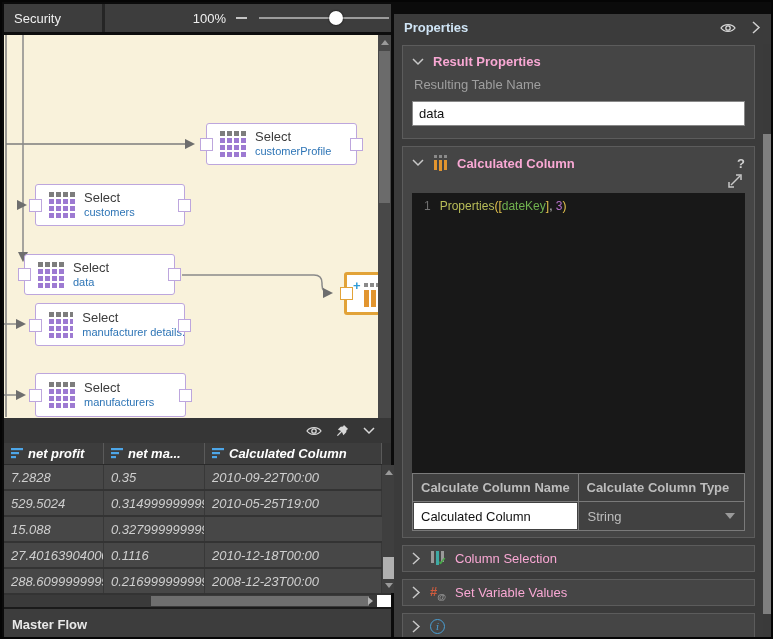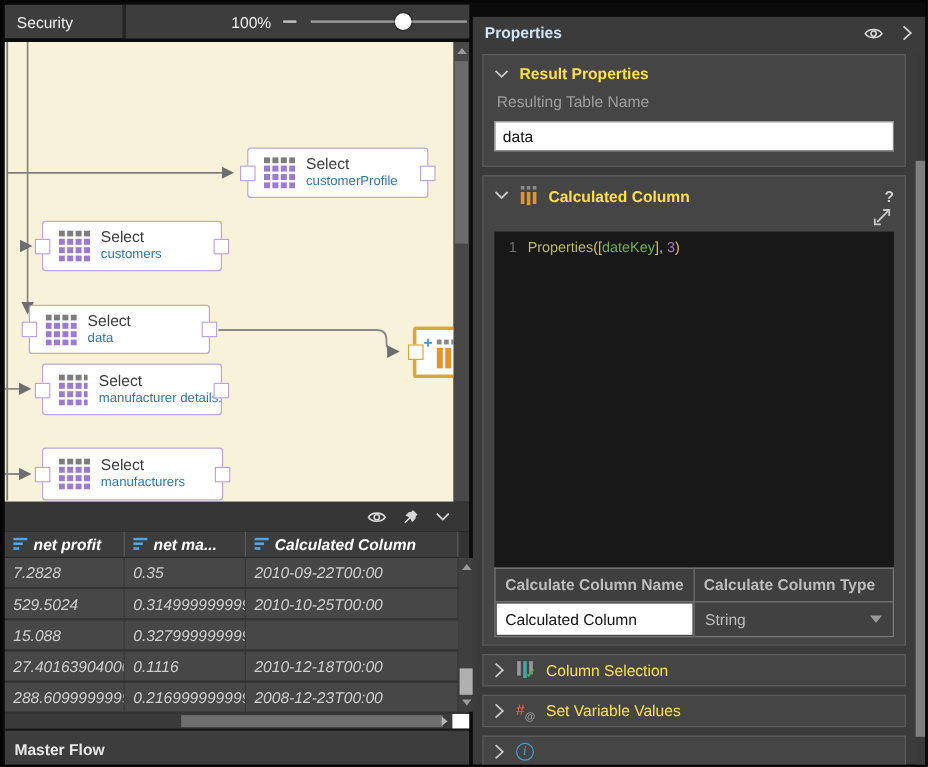--- a/index.html
+++ b/index.html
@@ -61,21 +61,21 @@
   .hscroll .corner{position:absolute;right:0;top:0;width:14px;height:12px;background:#fff;}
   .statusbar{height:32px;background:#3d3d3d;border-top:2px solid #1a1a1a;display:flex;align-items:center;padding-left:8px;color:#e8e8e8;font-size:13px;font-weight:bold;}
   
   .right{position:absolute;left:392px;top:2px;width:379px;height:635px;background:#3b3b3b;overflow:hidden;margin-top:10px;}
   .panel-header{height:27px;display:flex;align-items:center;padding:0 12px 0 10px;}
   .panel-title{color:#cfe4f5;font-size:13px;font-weight:bold;flex:1;}
   .panel-header svg{margin-left:16px;}
   .panel-body{padding:4px 18px 0 8px;}
   .sect{background:#454545;border:1px solid #5c5c5c;padding:8px 9px 12px 9px;}
   .sect-head{display:flex;align-items:center;gap:9px;}
-  .sect-title{color:#fde047;font-size:13px;font-weight:bold;flex:1;}
+  .sect-title{color:#f9a8d4;font-size:13px;font-weight:bold;flex:1;}
   .help{color:#d0d0d0;font-size:13px;font-weight:bold;}
   .field-label{color:#9f9f9f;font-size:13px;margin:8px 0 9px 2px;}
   .text-input{width:100%;height:25px;border:1px solid #888;background:#fff;color:#111;font-size:13px;padding:0 6px;}
   .sect-calc{margin-top:7px;padding-bottom:6px;}
   .expand-row{display:flex;justify-content:flex-end;margin:2px 2px 4px 0;}
   .editor{height:280px;background:#181818;font-family:"DejaVu Sans Mono",monospace;font-size:12px;padding:6px 0 0 12px;overflow:hidden;}
   .codeline{white-space:pre;}
   .lnum{color:#707070;margin-right:9px;}
   .tok-func{color:#b8bd58;}
   .tok-paren{color:#e3c14d;}
@@ -291,21 +291,21 @@
       </div>
       <div class="pv-body">
         <div class="pv-row">
           <div class="pv-cell c1">7.2828</div>
           <div class="pv-cell c2">0.35</div>
           <div class="pv-cell c3">2010-09-22T00:00</div>
         </div>
         <div class="pv-row">
           <div class="pv-cell c1">529.5024</div>
           <div class="pv-cell c2">0.3149999999999</div>
-          <div class="pv-cell c3">2010-10-25T00:00</div>
+          <div class="pv-cell c3">2010-05-25T19:00</div>
         </div>
         <div class="pv-row">
           <div class="pv-cell c1">15.088</div>
           <div class="pv-cell c2">0.3279999999999</div>
         </div>
         <div class="pv-row">
           <div class="pv-cell c1">27.401639040000</div>
           <div class="pv-cell c2">0.1116</div>
           <div class="pv-cell c3">2010-12-18T00:00</div>
         </div>

